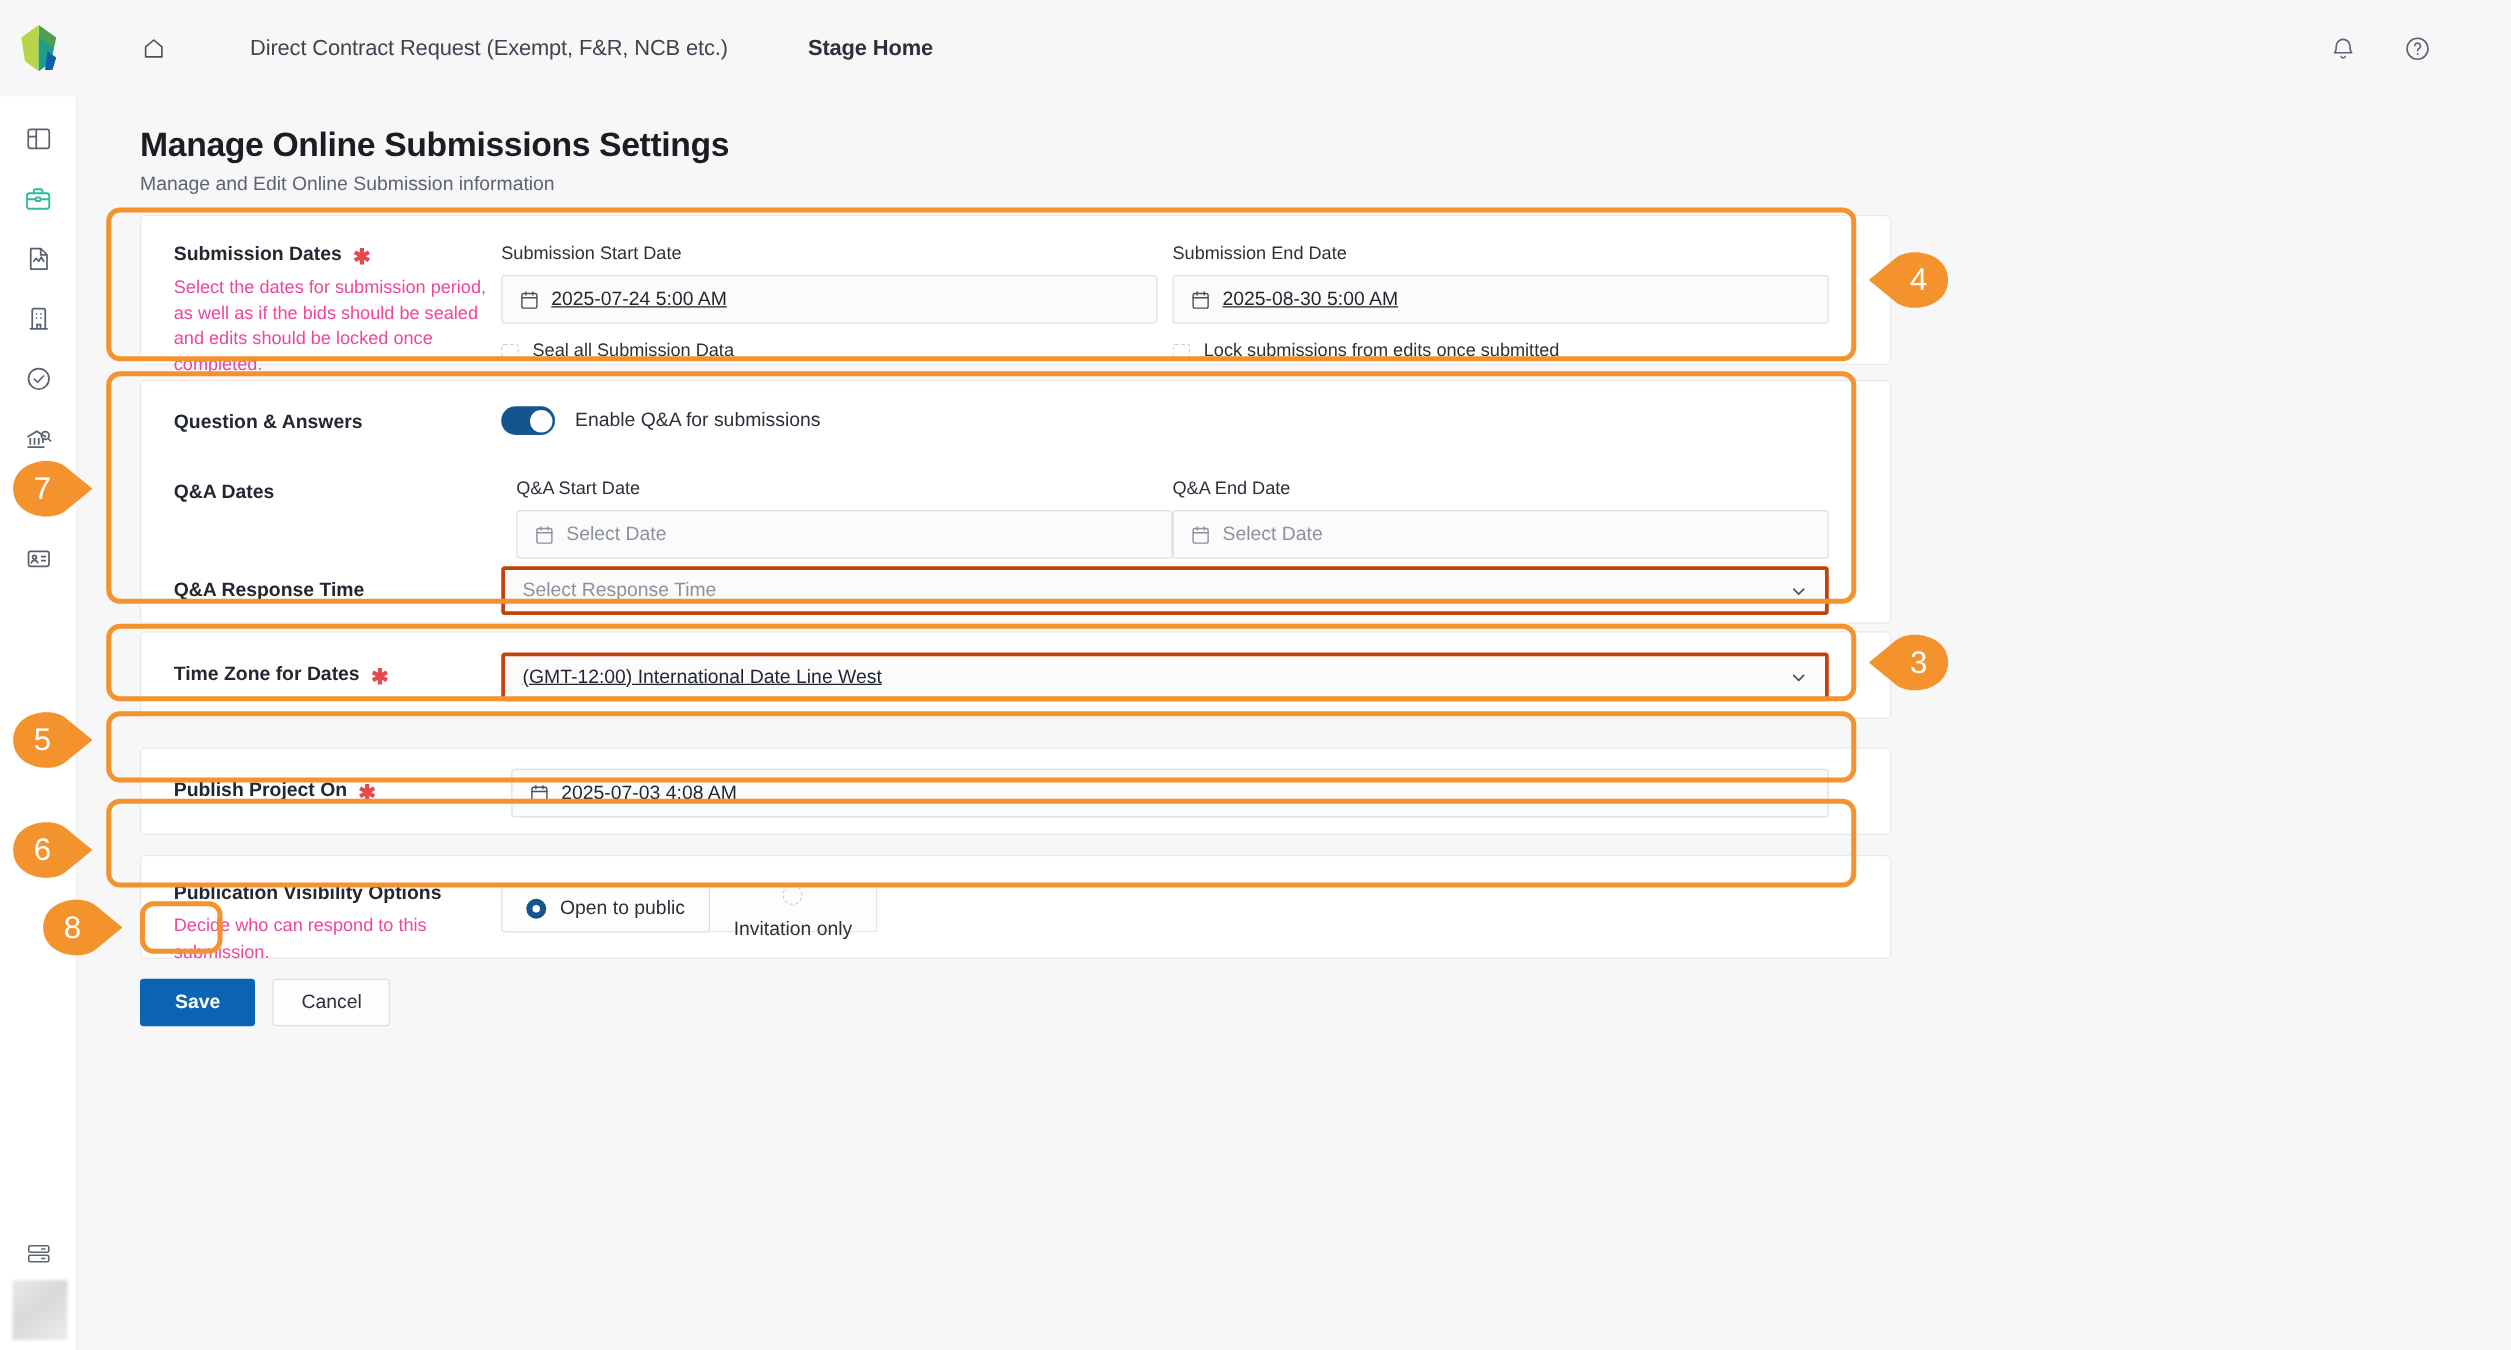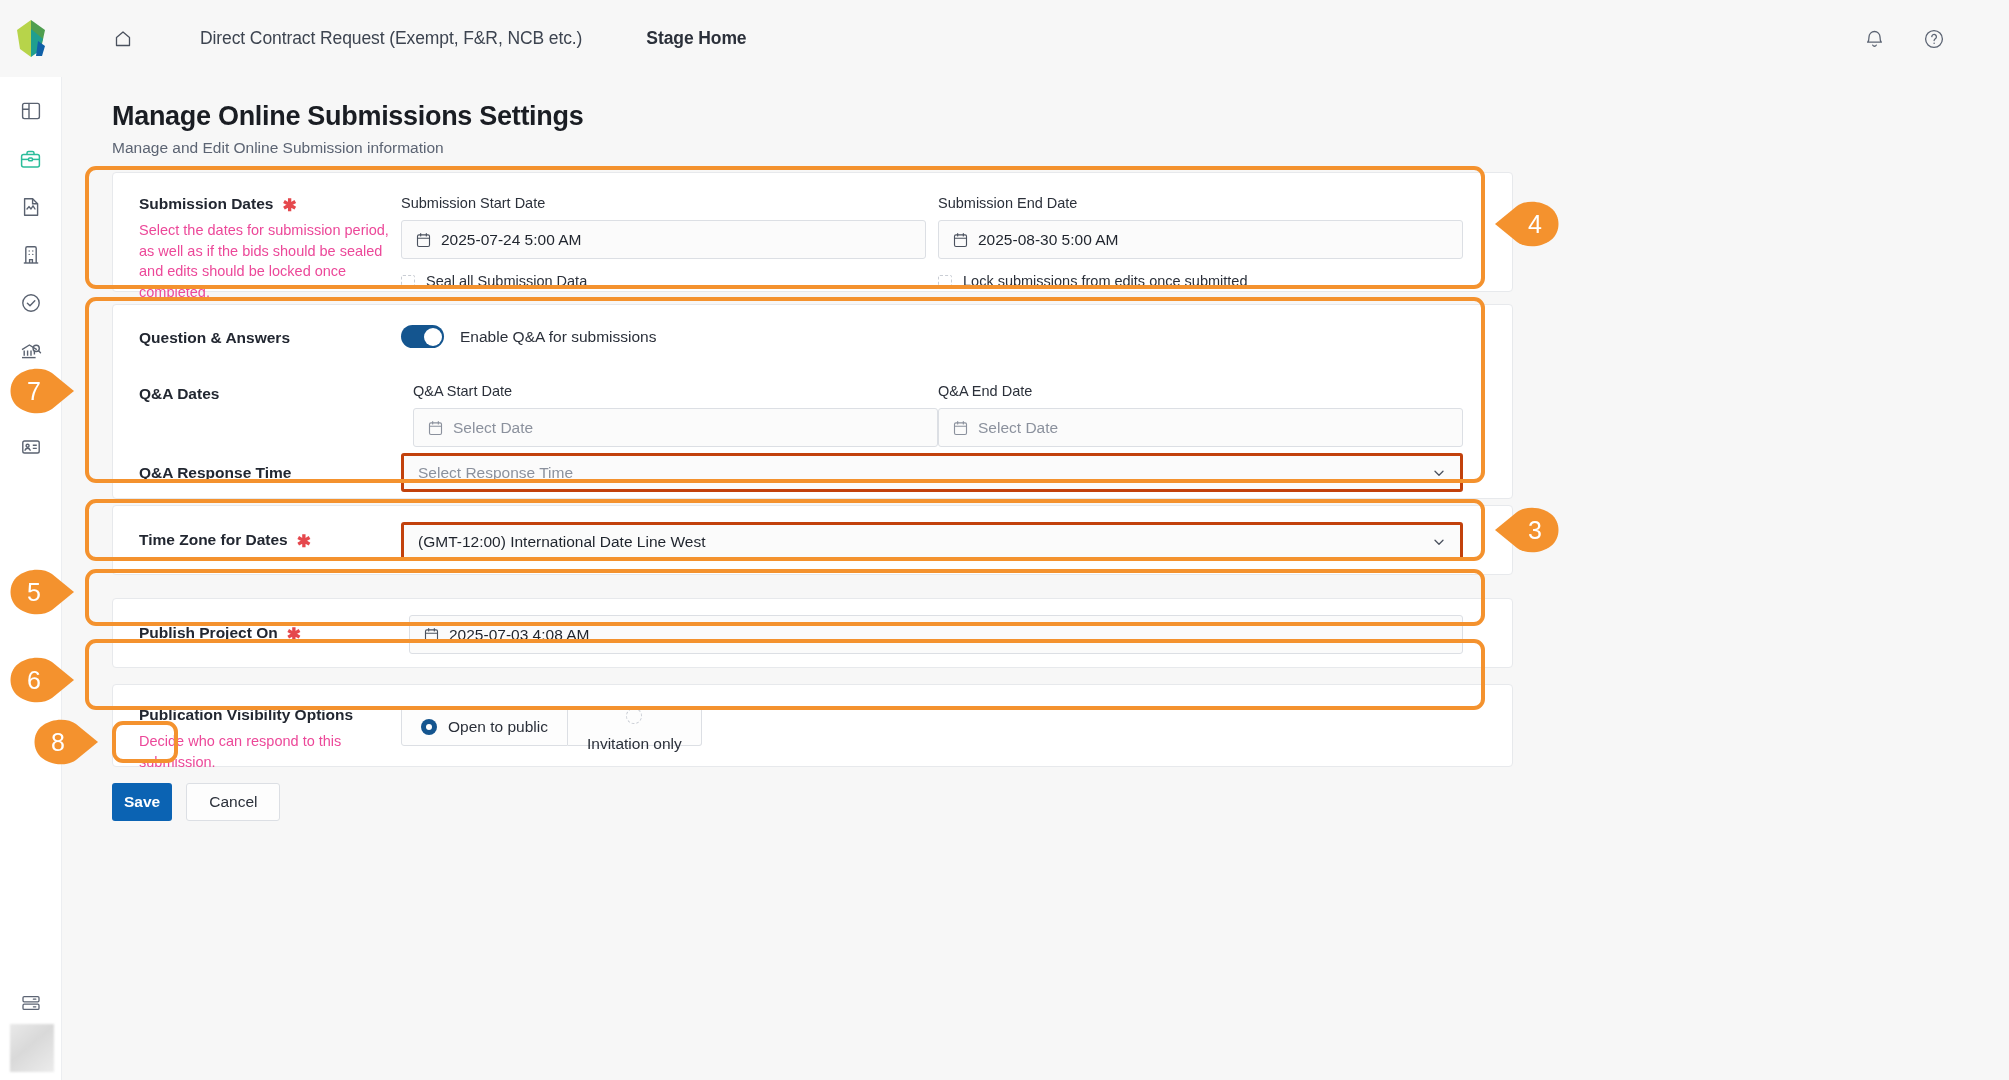--- a/index.html
+++ b/index.html
@@ -74,21 +74,21 @@
   .lbl-desc {
     font-size: 14.5px; color: #ec4899; line-height: 1.42; margin-top: 7px;
     max-width: 258px;
   }
   .field-label { font-size: 14.5px; color: #2b303a; font-weight: 400; }
 
   .input-box {
     height: 39px; border: 1px solid #dcdfe4; border-radius: 3px;
     background: #fbfbfb; display: flex; align-items: center; padding: 0 14px; gap: 10px;
   }
-  .input-val { font-size: 15.5px; color: #1f242d; }
+  .input-val { font-size: 15.5px; color: #1f242d; text-decoration: underline; }
   .input-ph { font-size: 15.5px; color: #8b919d; }
   .cal { width: 15px; height: 16px; flex: none; }
 
   .sel-box {
     height: 39px; border: 3px solid #c2410c; border-radius: 3px; background: #fbfbfb;
     display: flex; align-items: center; justify-content: space-between; padding: 0 14px;
   }
 
   .cbx-row { display: flex; align-items: flex-end; gap: 11px; }
   .cbx {
@@ -120,21 +120,21 @@
   }
   .radio-on i { width: 6px; height: 6px; border-radius: 50%; background: #fff; display:block; }
   .radio-off {
     width: 16px; height: 16px; border-radius: 50%; border: 1px dashed #c9cdd4; flex: none;
   }
   .pill-lbl { font-size: 15.5px; color: #2b303a; }
 
   
   .btn-primary {
     height: 38px; background: #0b63b3; color: #fff; border: none; border-radius: 3px;
-    font-size: 15.5px; font-weight: 700; padding: 0 12px; font-family: inherit; cursor: pointer;
+    font-size: 15.5px; font-weight: 700; padding: 0 28px; font-family: inherit; cursor: pointer;
   }
   .btn-ghost {
     height: 38px; background: #fdfdfd; color: #2b303a; border: 1px solid #dcdfe4;
     border-radius: 3px; font-size: 15.5px; padding: 0 22px; font-family: inherit; cursor: pointer;
   }
 
   
   .ann-box {
     position: absolute; border: 4px solid #f4922e; border-radius: 11px; pointer-events: none;
   }

